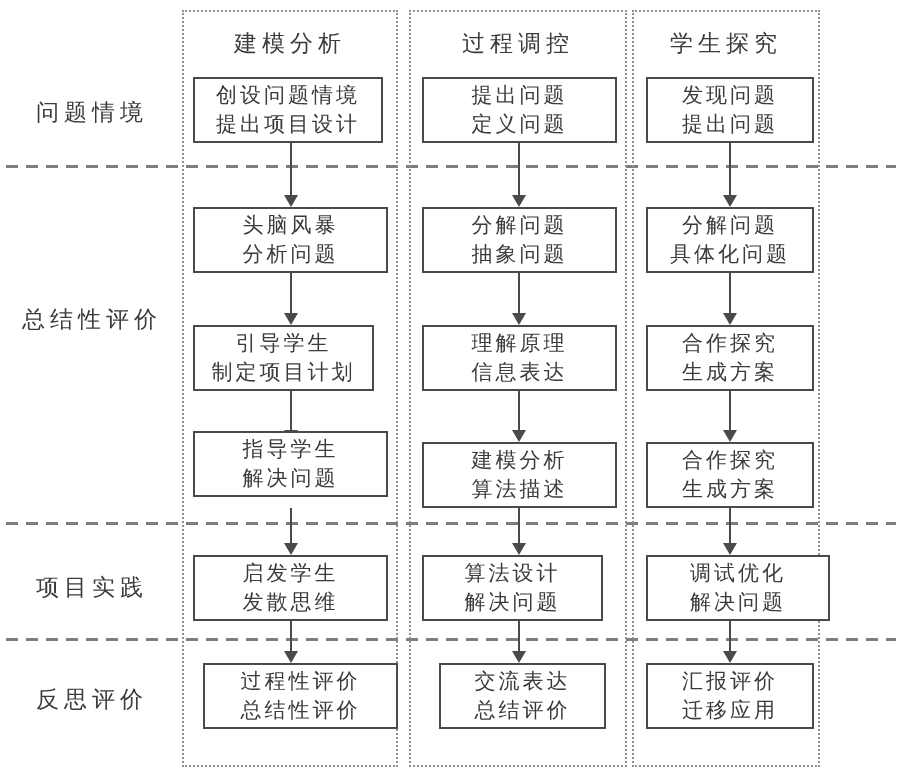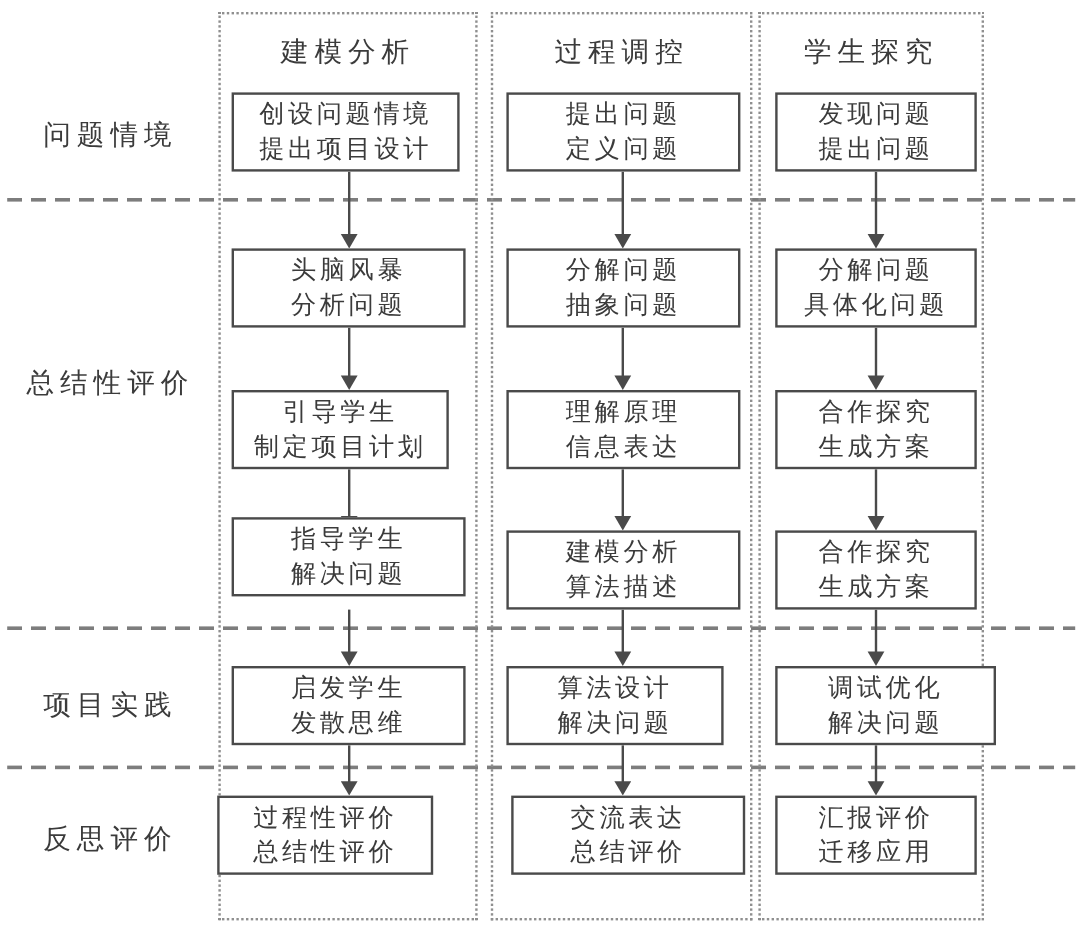--- a/index.html
+++ b/index.html
@@ -107,21 +107,21 @@
     <span>制定项目计划</span>
   </div>
   <div class="box" style="left:193px;top:431px;width:195px">
     <span>指导学生</span>
     <span>解决问题</span>
   </div>
   <div class="box" style="left:193px;top:555px;width:195px">
     <span>启发学生</span>
     <span>发散思维</span>
   </div>
-  <div class="box" style="left:181px;top:663px;width:180px">
+  <div class="box" style="left:203px;top:663px;width:195px">
     <span>过程性评价</span>
     <span>总结性评价</span>
   </div>
 
   <div class="box" style="left:422px;top:77px;width:195px">
     <span>提出问题</span>
     <span>定义问题</span>
   </div>
   <div class="box" style="left:422px;top:207px;width:195px">
     <span>分解问题</span>
@@ -132,21 +132,21 @@
     <span>信息表达</span>
   </div>
   <div class="box" style="left:422px;top:442px;width:195px">
     <span>建模分析</span>
     <span>算法描述</span>
   </div>
   <div class="box" style="left:422px;top:555px;width:181px">
     <span>算法设计</span>
     <span>解决问题</span>
   </div>
-  <div class="box" style="left:426px;top:663px;width:195px">
+  <div class="box" style="left:439px;top:663px;width:167px">
     <span>交流表达</span>
     <span>总结评价</span>
   </div>
 
   <div class="box" style="left:646px;top:77px;width:168px">
     <span>发现问题</span>
     <span>提出问题</span>
   </div>
   <div class="box" style="left:646px;top:207px;width:168px">
     <span>分解问题</span>

